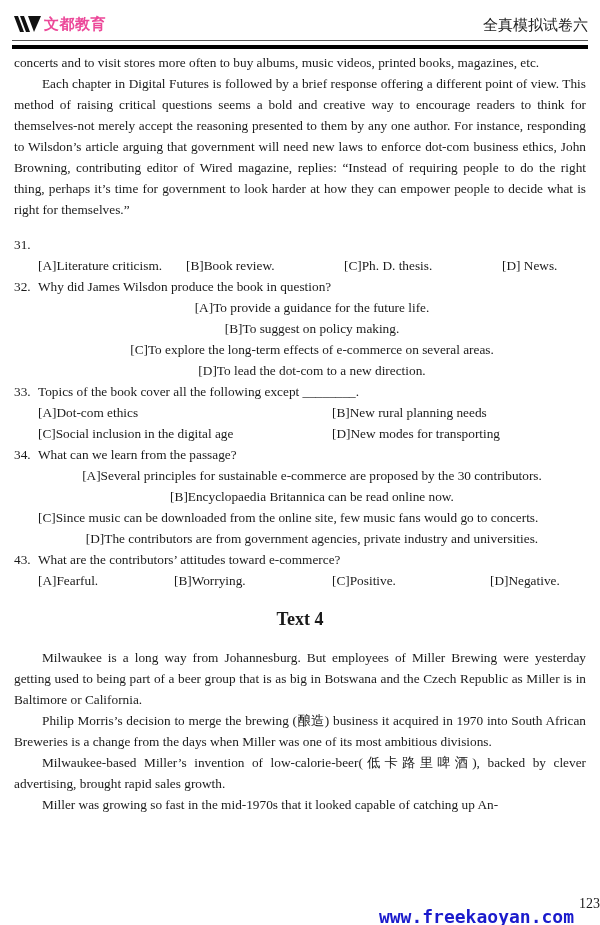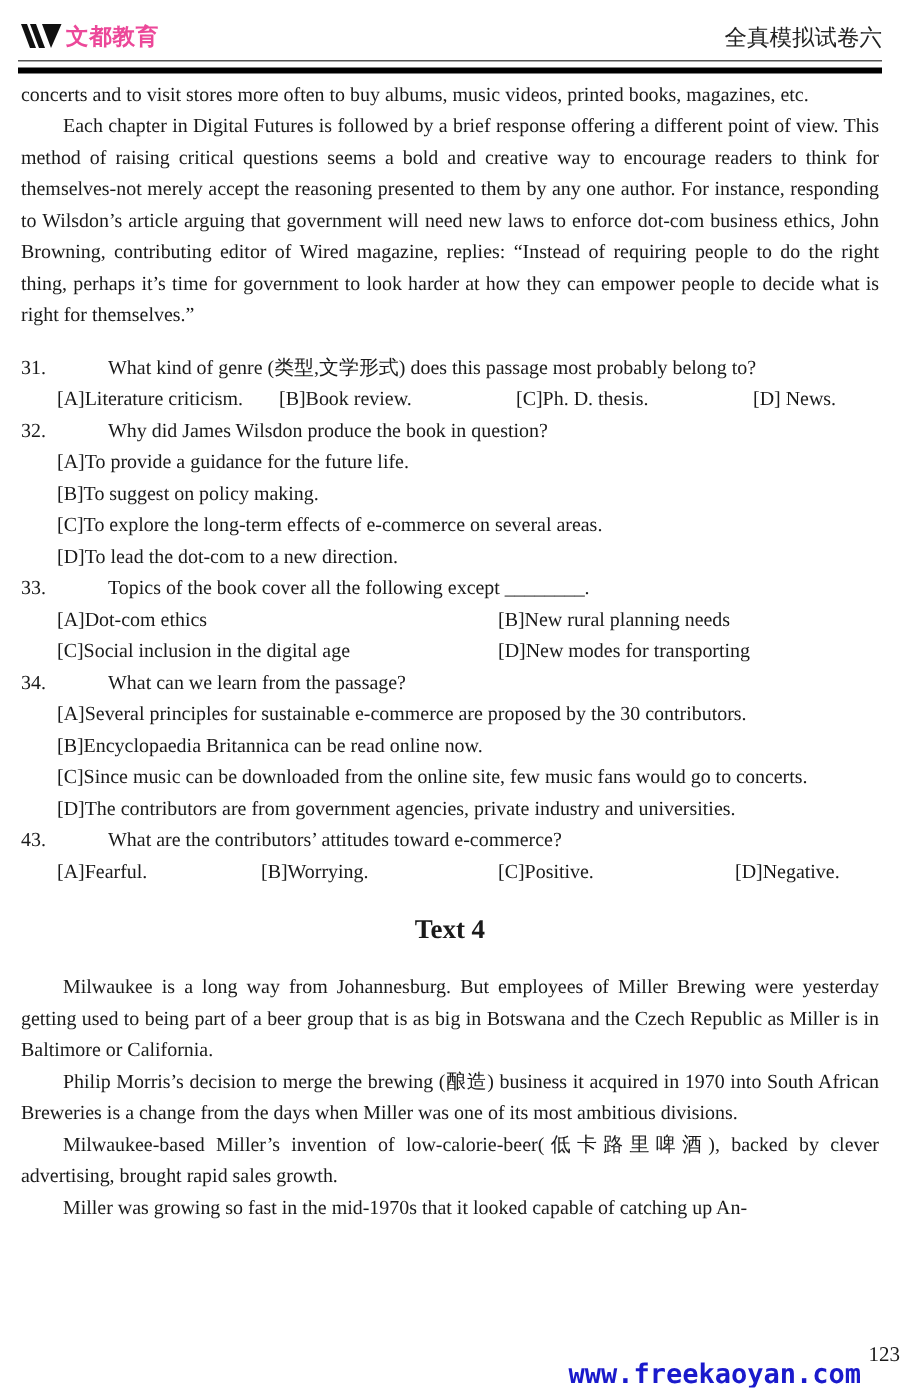--- a/index.html
+++ b/index.html
@@ -11,24 +11,24 @@
   .logo-text { font-family: "DejaVu Sans", sans-serif; font-weight: bold; font-size: 15px; margin-left: 2px; color:#ec4899; letter-spacing: 0.5px; }
   .header-title { position: absolute; right: 0; top: 6px; font-family: "DejaVu Sans", sans-serif; font-size: 15px; color:#222; }
   .rule-thin { position: absolute; left: 0; right: 0; top: 30px; height: 1px; background: #555; }
   .rule-thick { position: absolute; left: 0; right: 0; top: 35px; height: 4px; background: #000; }
 
   .content { position: absolute; left: 14px; right: 14px; top: 52px; font-size: 13.3px; line-height: 21px; }
   p { margin: 0; text-align: justify; }
   .indent { text-indent: 28px; }
 
   .q { margin-top: 0; }
-  .qstem { display: flex; gap: 34px; }
+  .qstem { display: flex; }
   .qnum { width: 24px; flex: none; }
   .opts { padding-left: 24px; }
-  .opt { display: block; }
+  .opt { display: block; text-align: center; }
   .opt-hang { padding-left: 20px; text-indent: -20px; }
   .row4 { display: grid; grid-template-columns: 148px 158px 158px 1fr; padding-left: 24px; }
   .row2 { display: grid; grid-template-columns: 294px 1fr; padding-left: 24px; }
 
   .section-title { text-align: center; font-weight: bold; font-size: 18px; margin: 16px 0 16px 0; line-height: 24px; }
   .page-num { position: absolute; left: 0; right: 0; top: 896px; text-align: right; font-size: 14px; }
   .watermark { position: absolute; right: 26px; top: 906px; font-family: "DejaVu Sans Mono", monospace; font-weight: bold; font-size: 18px; color: #1a1acc; }
 </style>
 </head>
 <body>
@@ -49,21 +49,20 @@
 
 <div class="content">
   <p>concerts and to visit stores more often to buy albums, music videos, printed books, magazines, etc.</p>
   <p class="indent">Each chapter in Digital Futures is followed by a brief response offering a different point of view. This method of raising critical questions seems a bold and creative way to encourage readers to think for themselves-not merely accept the reasoning presented to them by any one author. For instance, responding to Wilsdon’s article arguing that government will need new laws to enforce dot-com business ethics, John Browning, contributing editor of Wired magazine, replies: “Instead of requiring people to do the right thing, perhaps it’s time for government to look harder at how they can empower people to decide what is right for themselves.”</p>
 
   <div style="height:14px"></div>
 
   <div class="q">
     <div class="qstem">
         <span class="qnum">31.</span>
-        <span>What kind of genre (类型,文学形式) does this passage most probably belong to?</span>
       </div>
     <div class="row4">
       <span>[A]Literature criticism.</span>
       <span>[B]Book review.</span>
       <span>[C]Ph. D. thesis.</span>
       <span>[D] News.</span>
     </div>
   </div>
 
   <div class="q">

